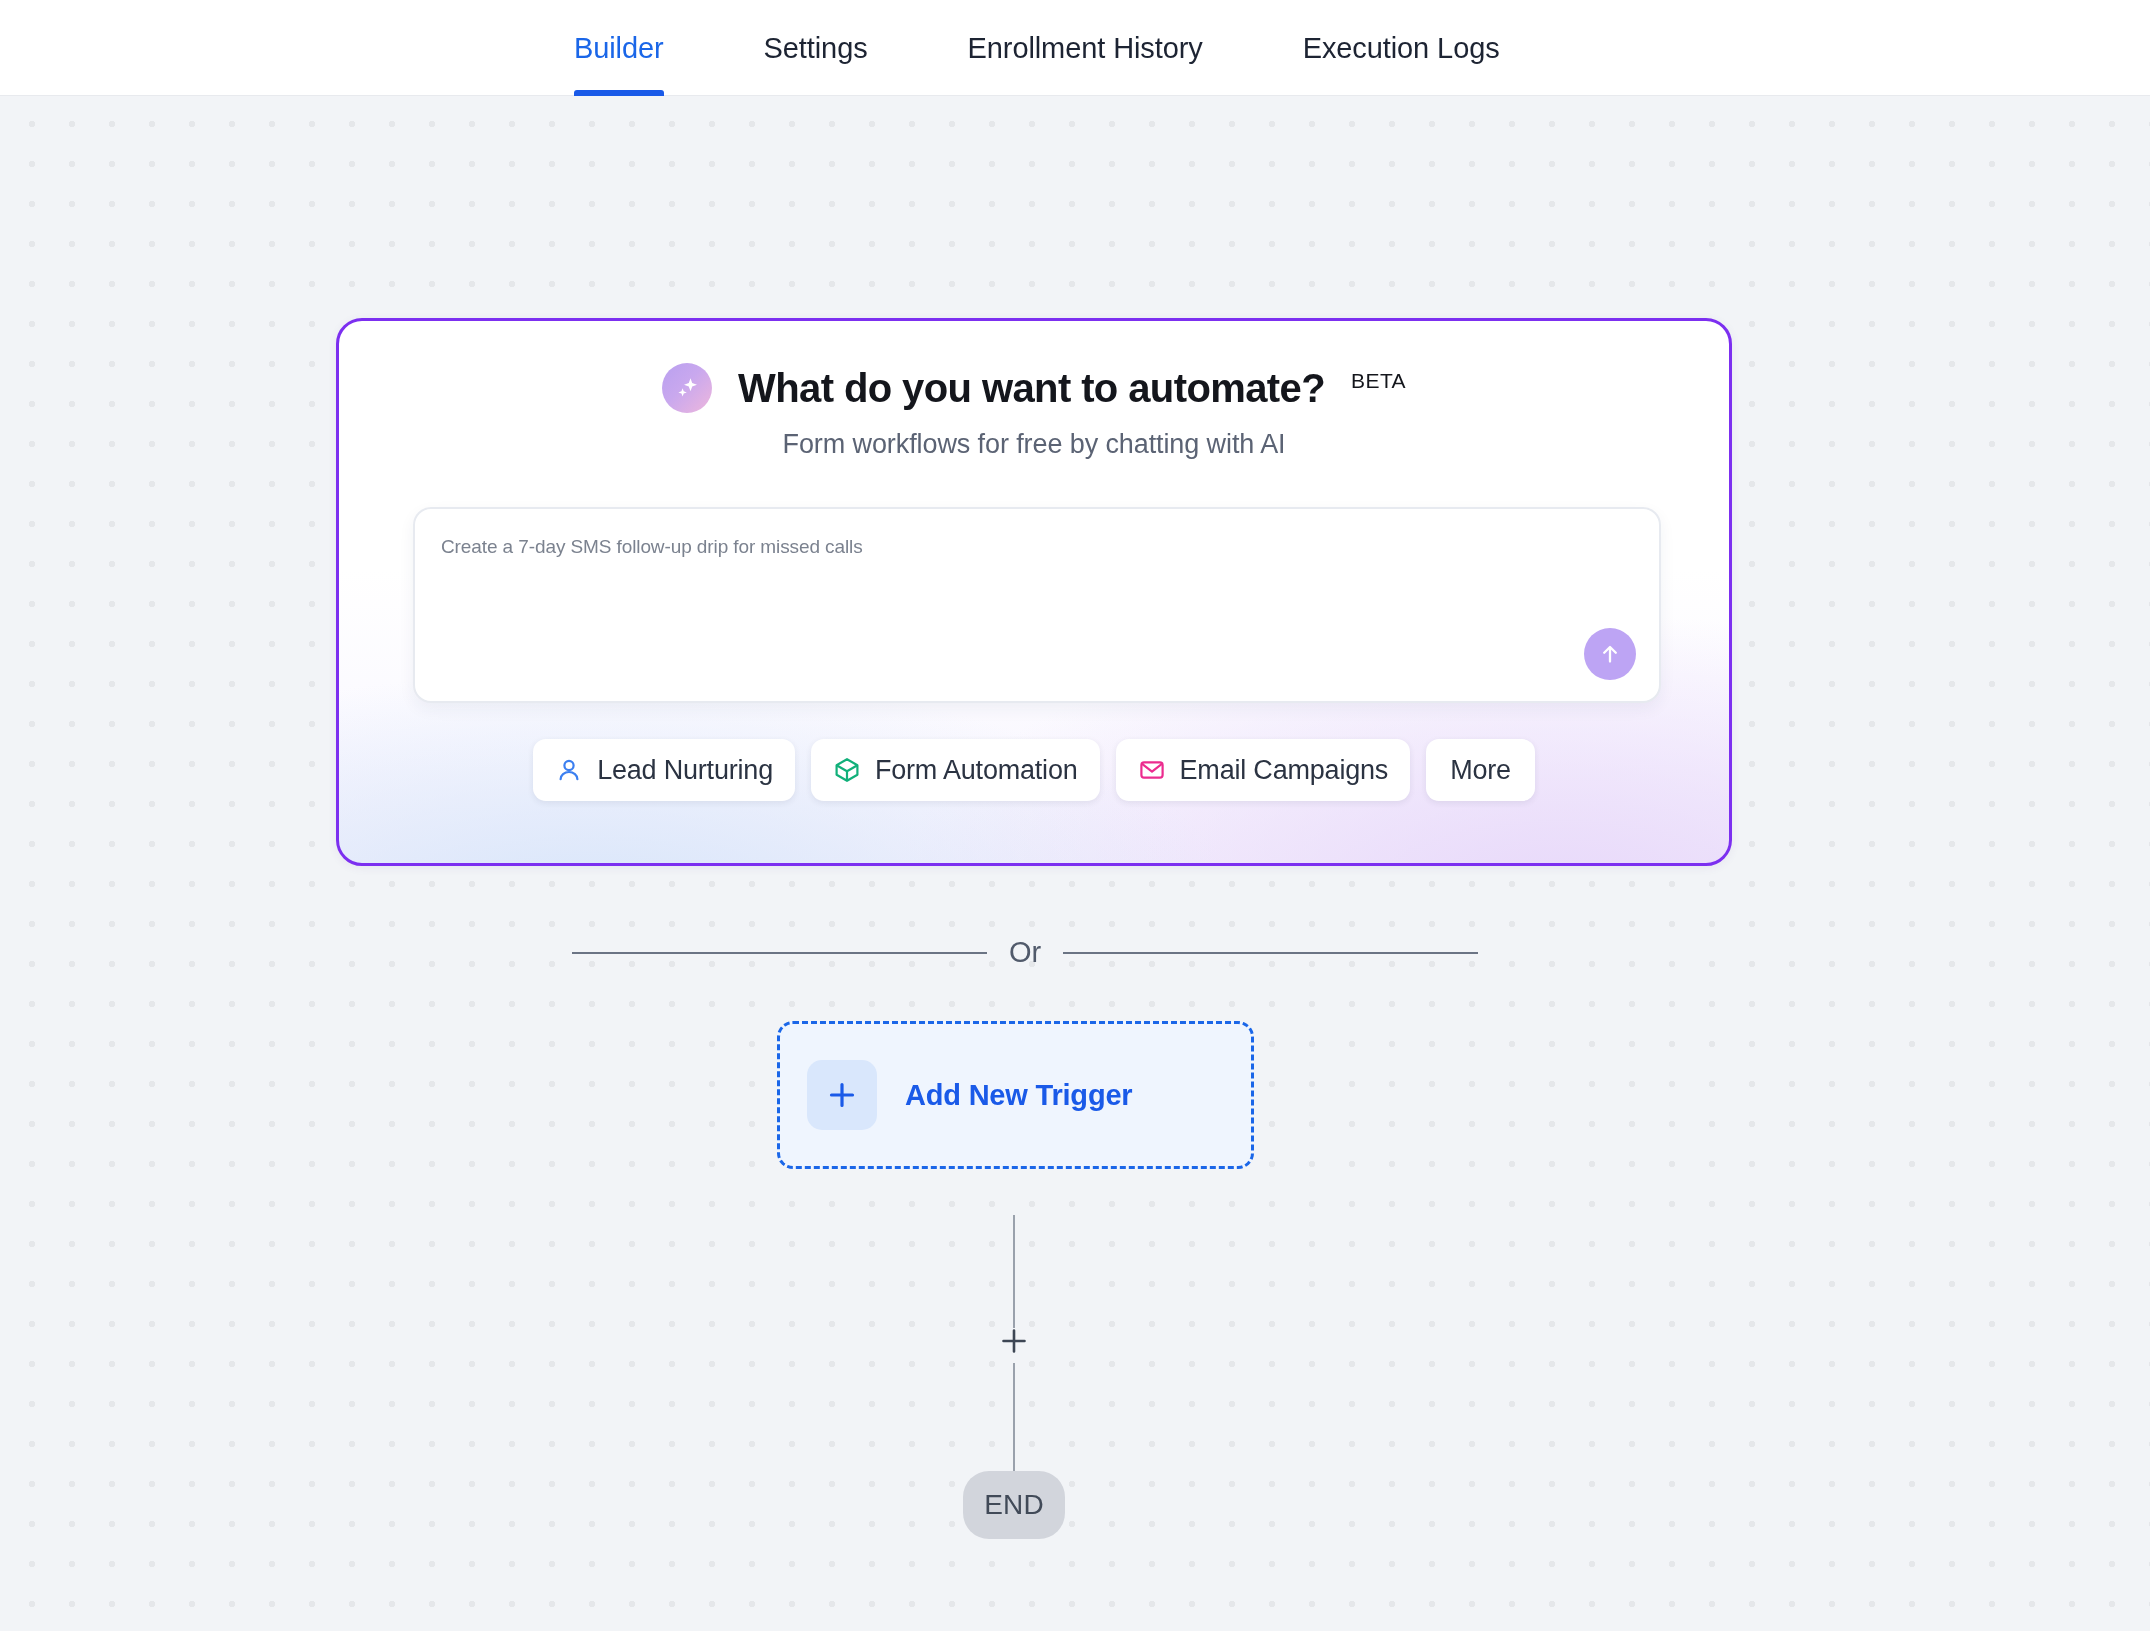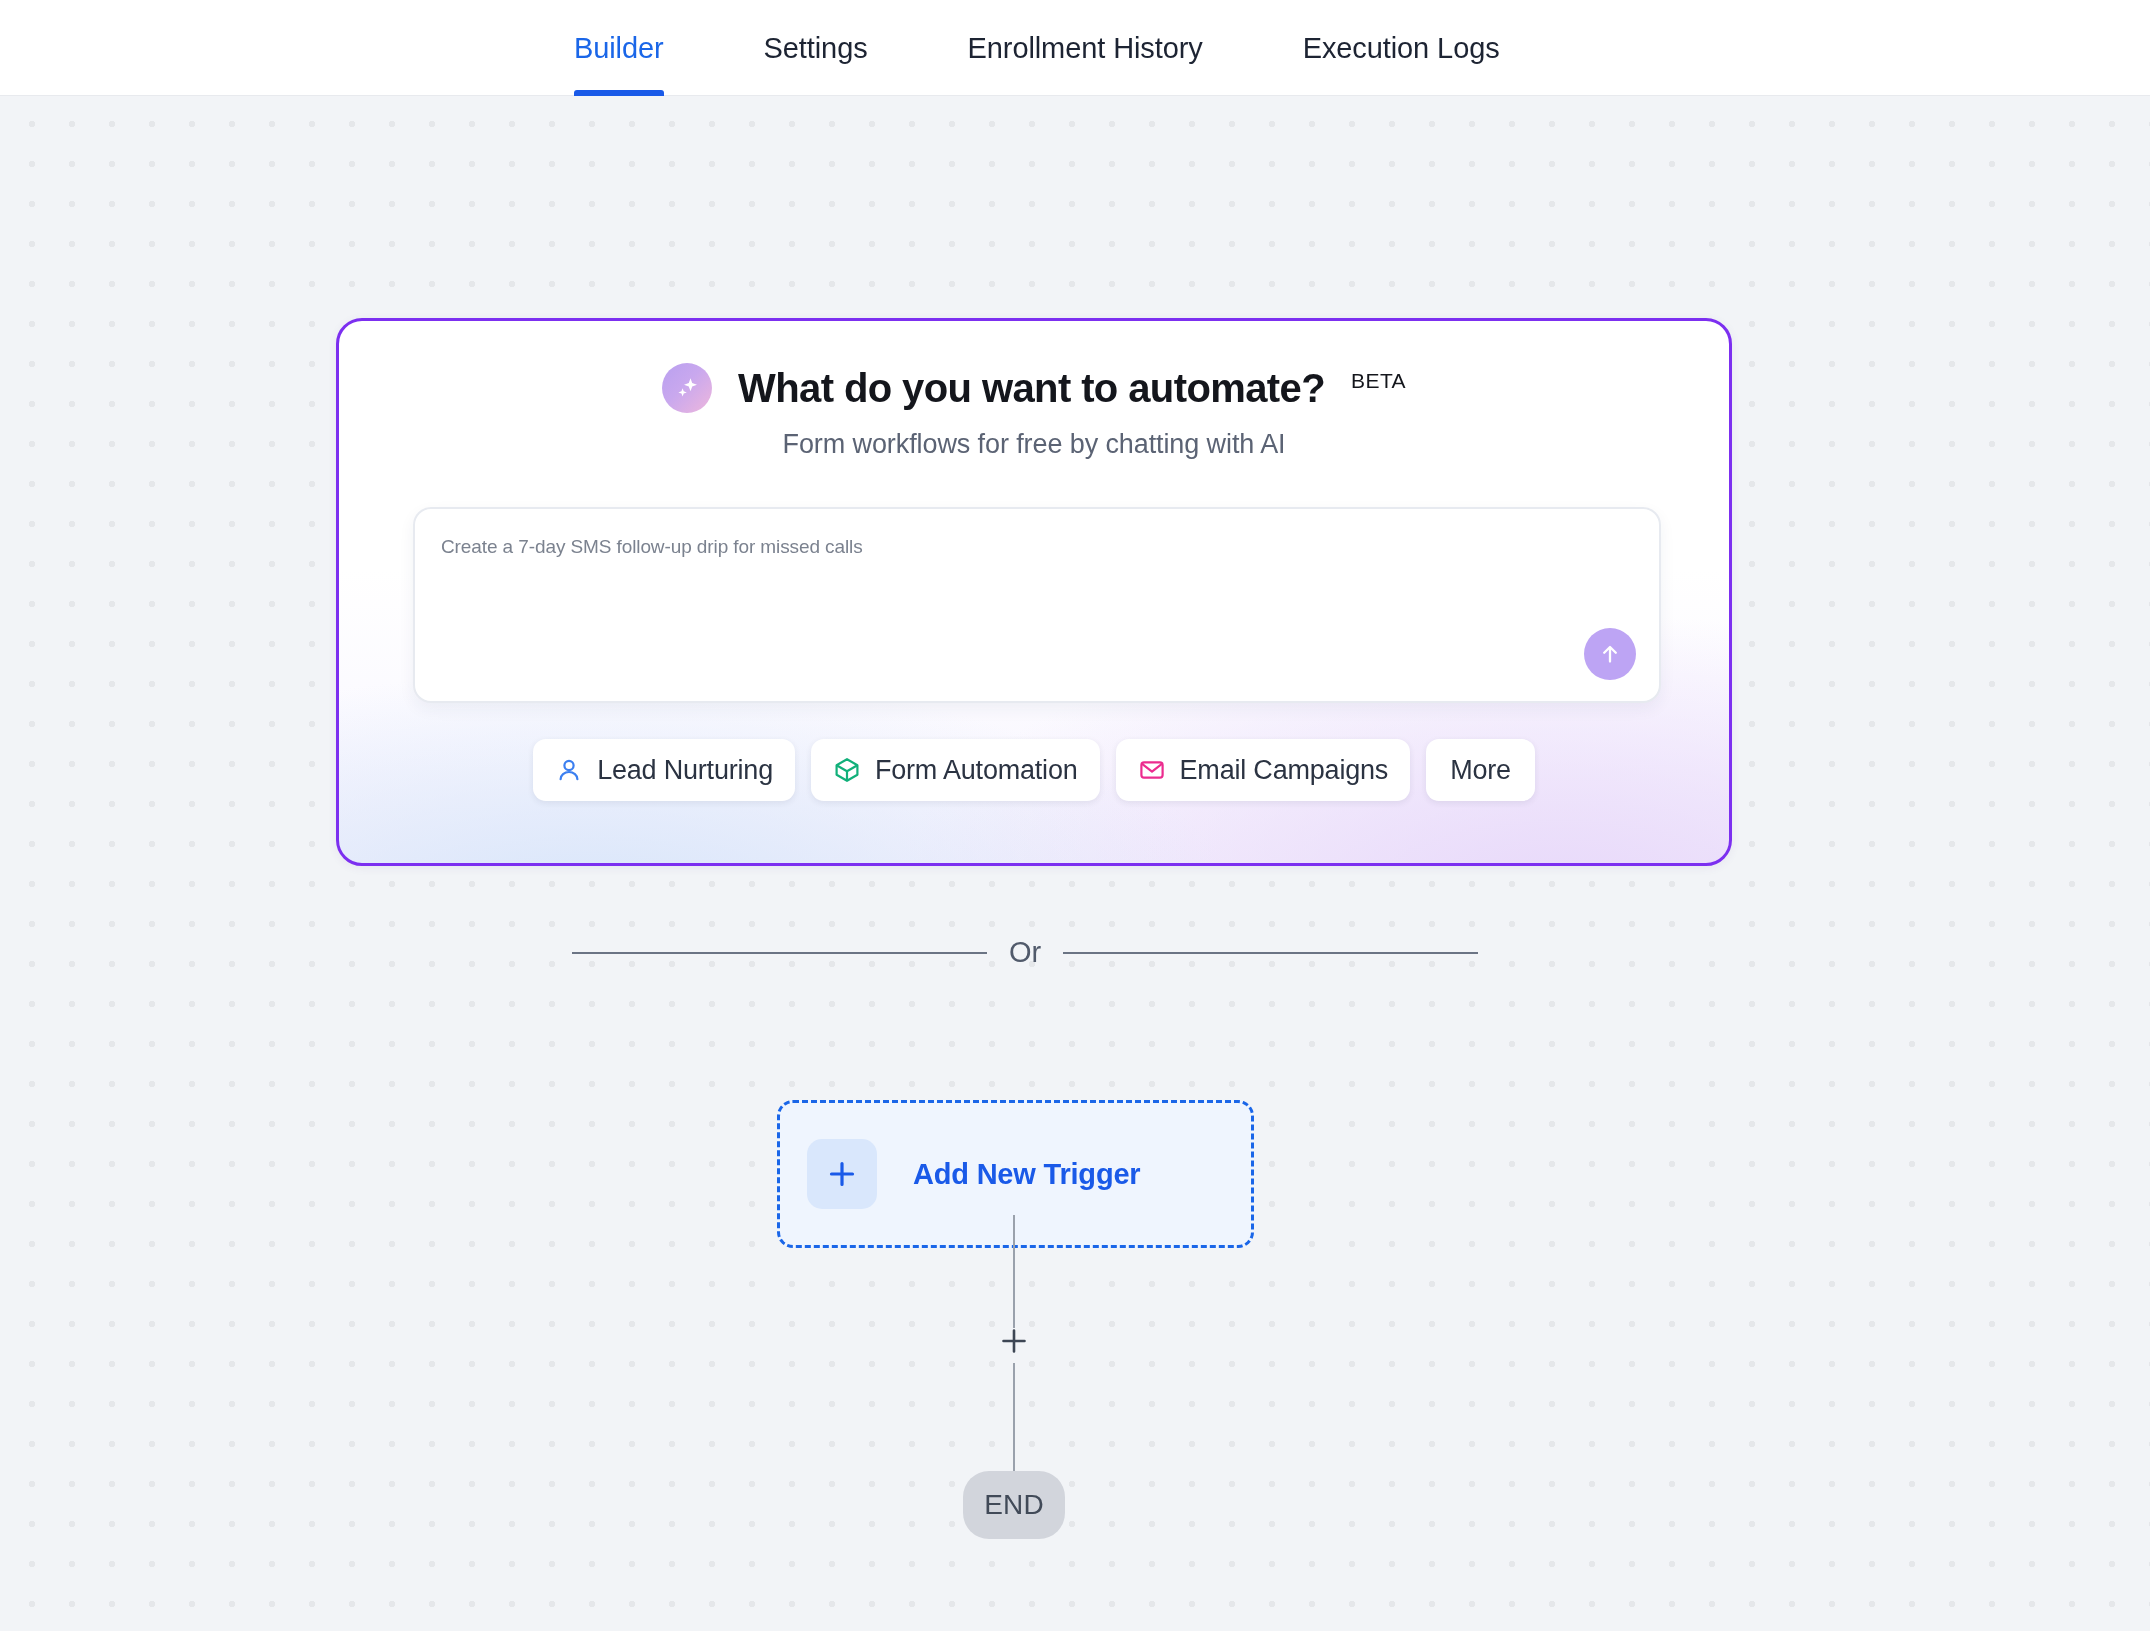--- a/index.html
+++ b/index.html
@@ -223,31 +223,31 @@
     font-size: 29px;
     color: #515a6b;
     padding: 0 22px;
     letter-spacing: -0.2px;
   }
 
   
   .trigger-node {
     position: absolute;
     left: 777px;
-    top: 1004px;
+    top: 925px;
     width: 477px;
     height: 148px;
     box-sizing: border-box;
     border: 3px dashed #1a66e8;
     border-radius: 16px;
     background: #eff5fe;
     display: flex;
     align-items: center;
     padding-left: 27px;
-    gap: 36px;
+    gap: 28px;
     cursor: pointer;
   }
   .trigger-plus-box {
     width: 70px;
     height: 70px;
     border-radius: 15px;
     background: #d9e7fc;
     display: flex;
     align-items: center;
     justify-content: center;

